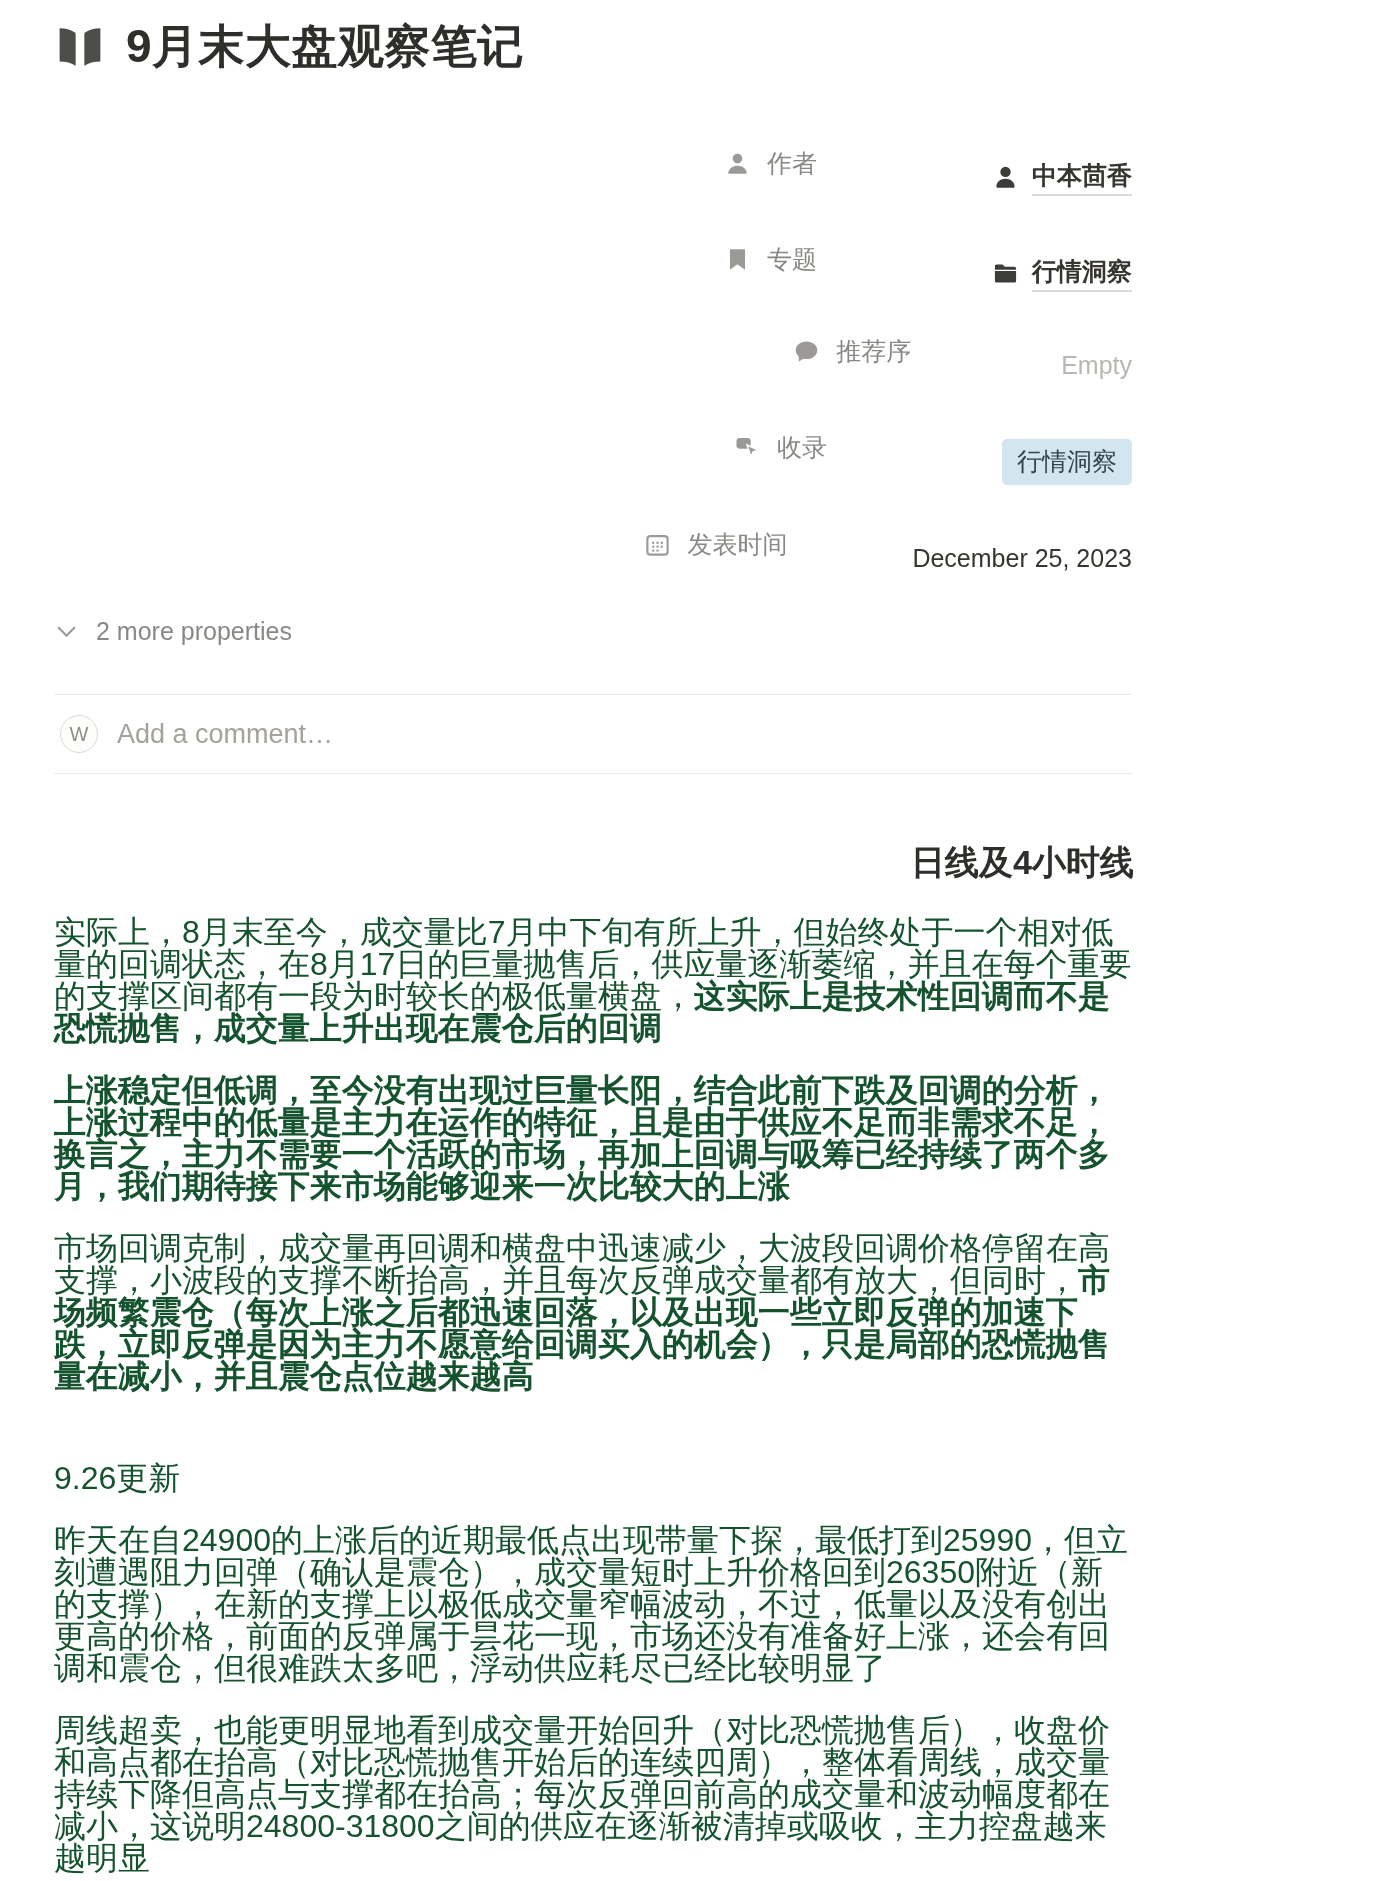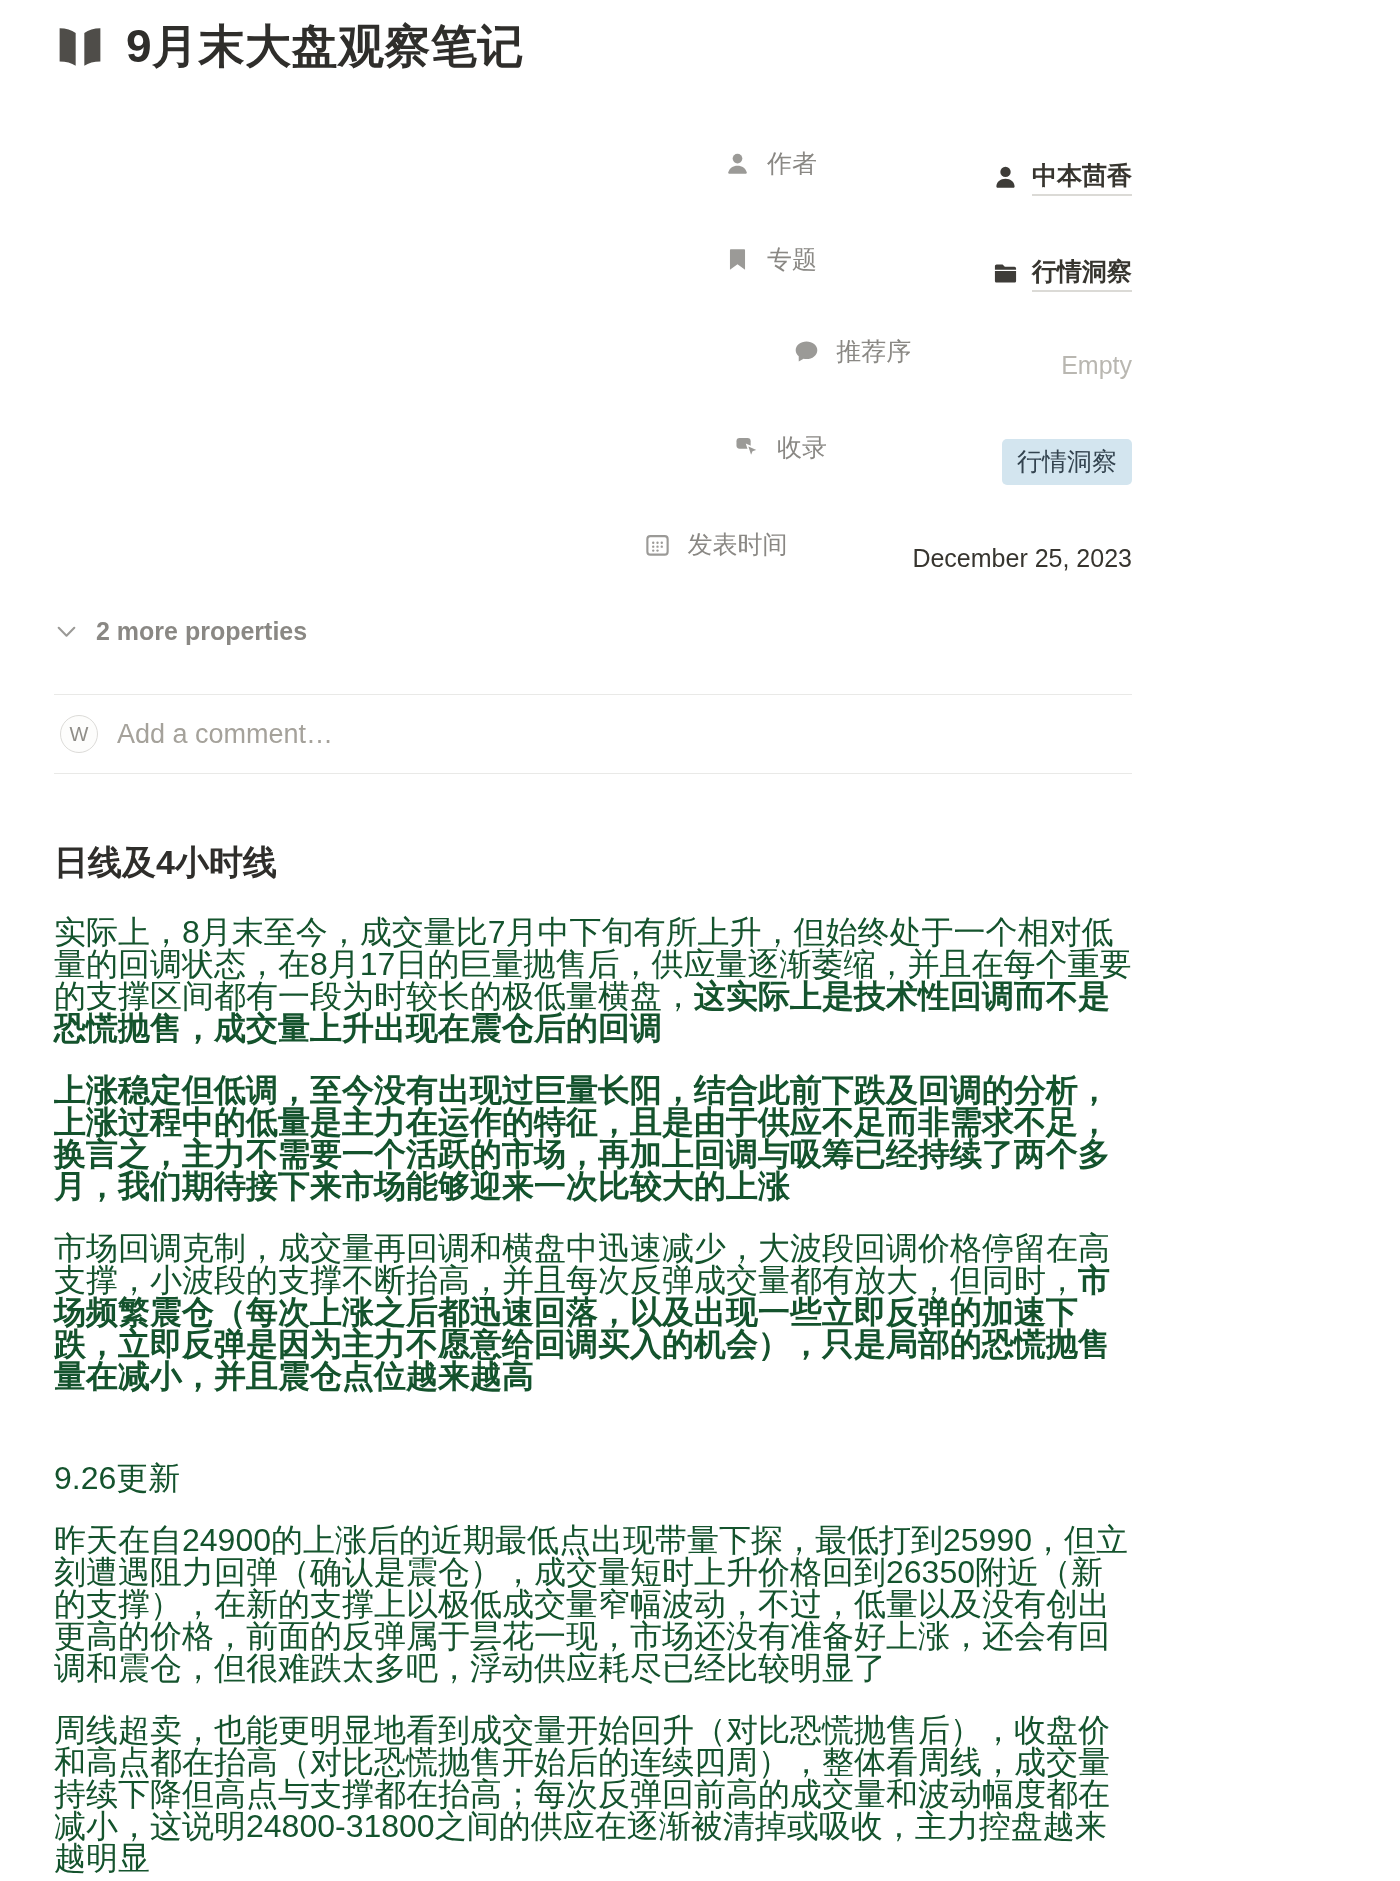--- a/index.html
+++ b/index.html
@@ -23,35 +23,35 @@
   .prop-label { display: flex; align-items: center; gap: 16px; width: 268px; flex: none;
                 color: #8a8884; font-size: 25px; }
   .prop-label svg { width: 27px; height: 27px; fill: #9b9a97; flex: none; }
   .prop-value { display: flex; align-items: center; gap: 13px; font-size: 25px; color: #37352f; margin-top: 29px; }
   .value-icon svg { width: 27px; height: 27px; fill: #3e3c38; display: block; }
   .link-text { font-weight: 700; border-bottom: 2px solid #dbdad6; padding-bottom: 2px; }
   .empty-value { color: #b9b7b1; }
   .tag { border-radius: 5px; padding: 6px 15px 7px; font-size: 25px; color: #33434f; }
   .date-value { font-size: 25px; }
   .more-props { display: flex; align-items: center; gap: 17px; color: #8a8884;
-                font-size: 25px; margin-top: 44px; cursor: pointer; font-weight: bold; }
+                font-size: 25px; margin-top: 44px; cursor: pointer; }
   .more-props svg { width: 25px; height: 25px; stroke: #9b9a97; fill: none; stroke-width: 2; }
 
   
   .divider { border: none; border-top: 1px solid #e9e9e7; margin: 0; }
   .divider.top { margin-top: 48px; }
   .comment-row { display: flex; align-items: center; gap: 19px; padding: 20px 6px; }
   .avatar { width: 38px; height: 38px; flex: none; border-radius: 50%;
             border: 1px solid #dcdbd8; background: #fdfdfc; color: #8f8d88;
             display: flex; align-items: center; justify-content: center; font-size: 20px; }
   .comment-placeholder { color: #a5a29b; font-size: 27px; }
 
   
   article { width: 1080px; }
-  article h2 { font-size: 34px; font-weight: 700; margin: 66px 0 0; color: #2f2e2b; }
+  article h2 { font-size: 34px; font-weight: 700; margin: 66px 0 0; color: #2f2e2b; text-align: right; }
   article p { font-size: 32px; line-height: 32px; margin: 30px 0 0; color: #14532d; }
   article p strong { font-weight: 700; }
   .blank-line { height: 40px; }
 </style>
 </head>
 <body>
 
 <div class="page">
 
   <div class="title-row">

